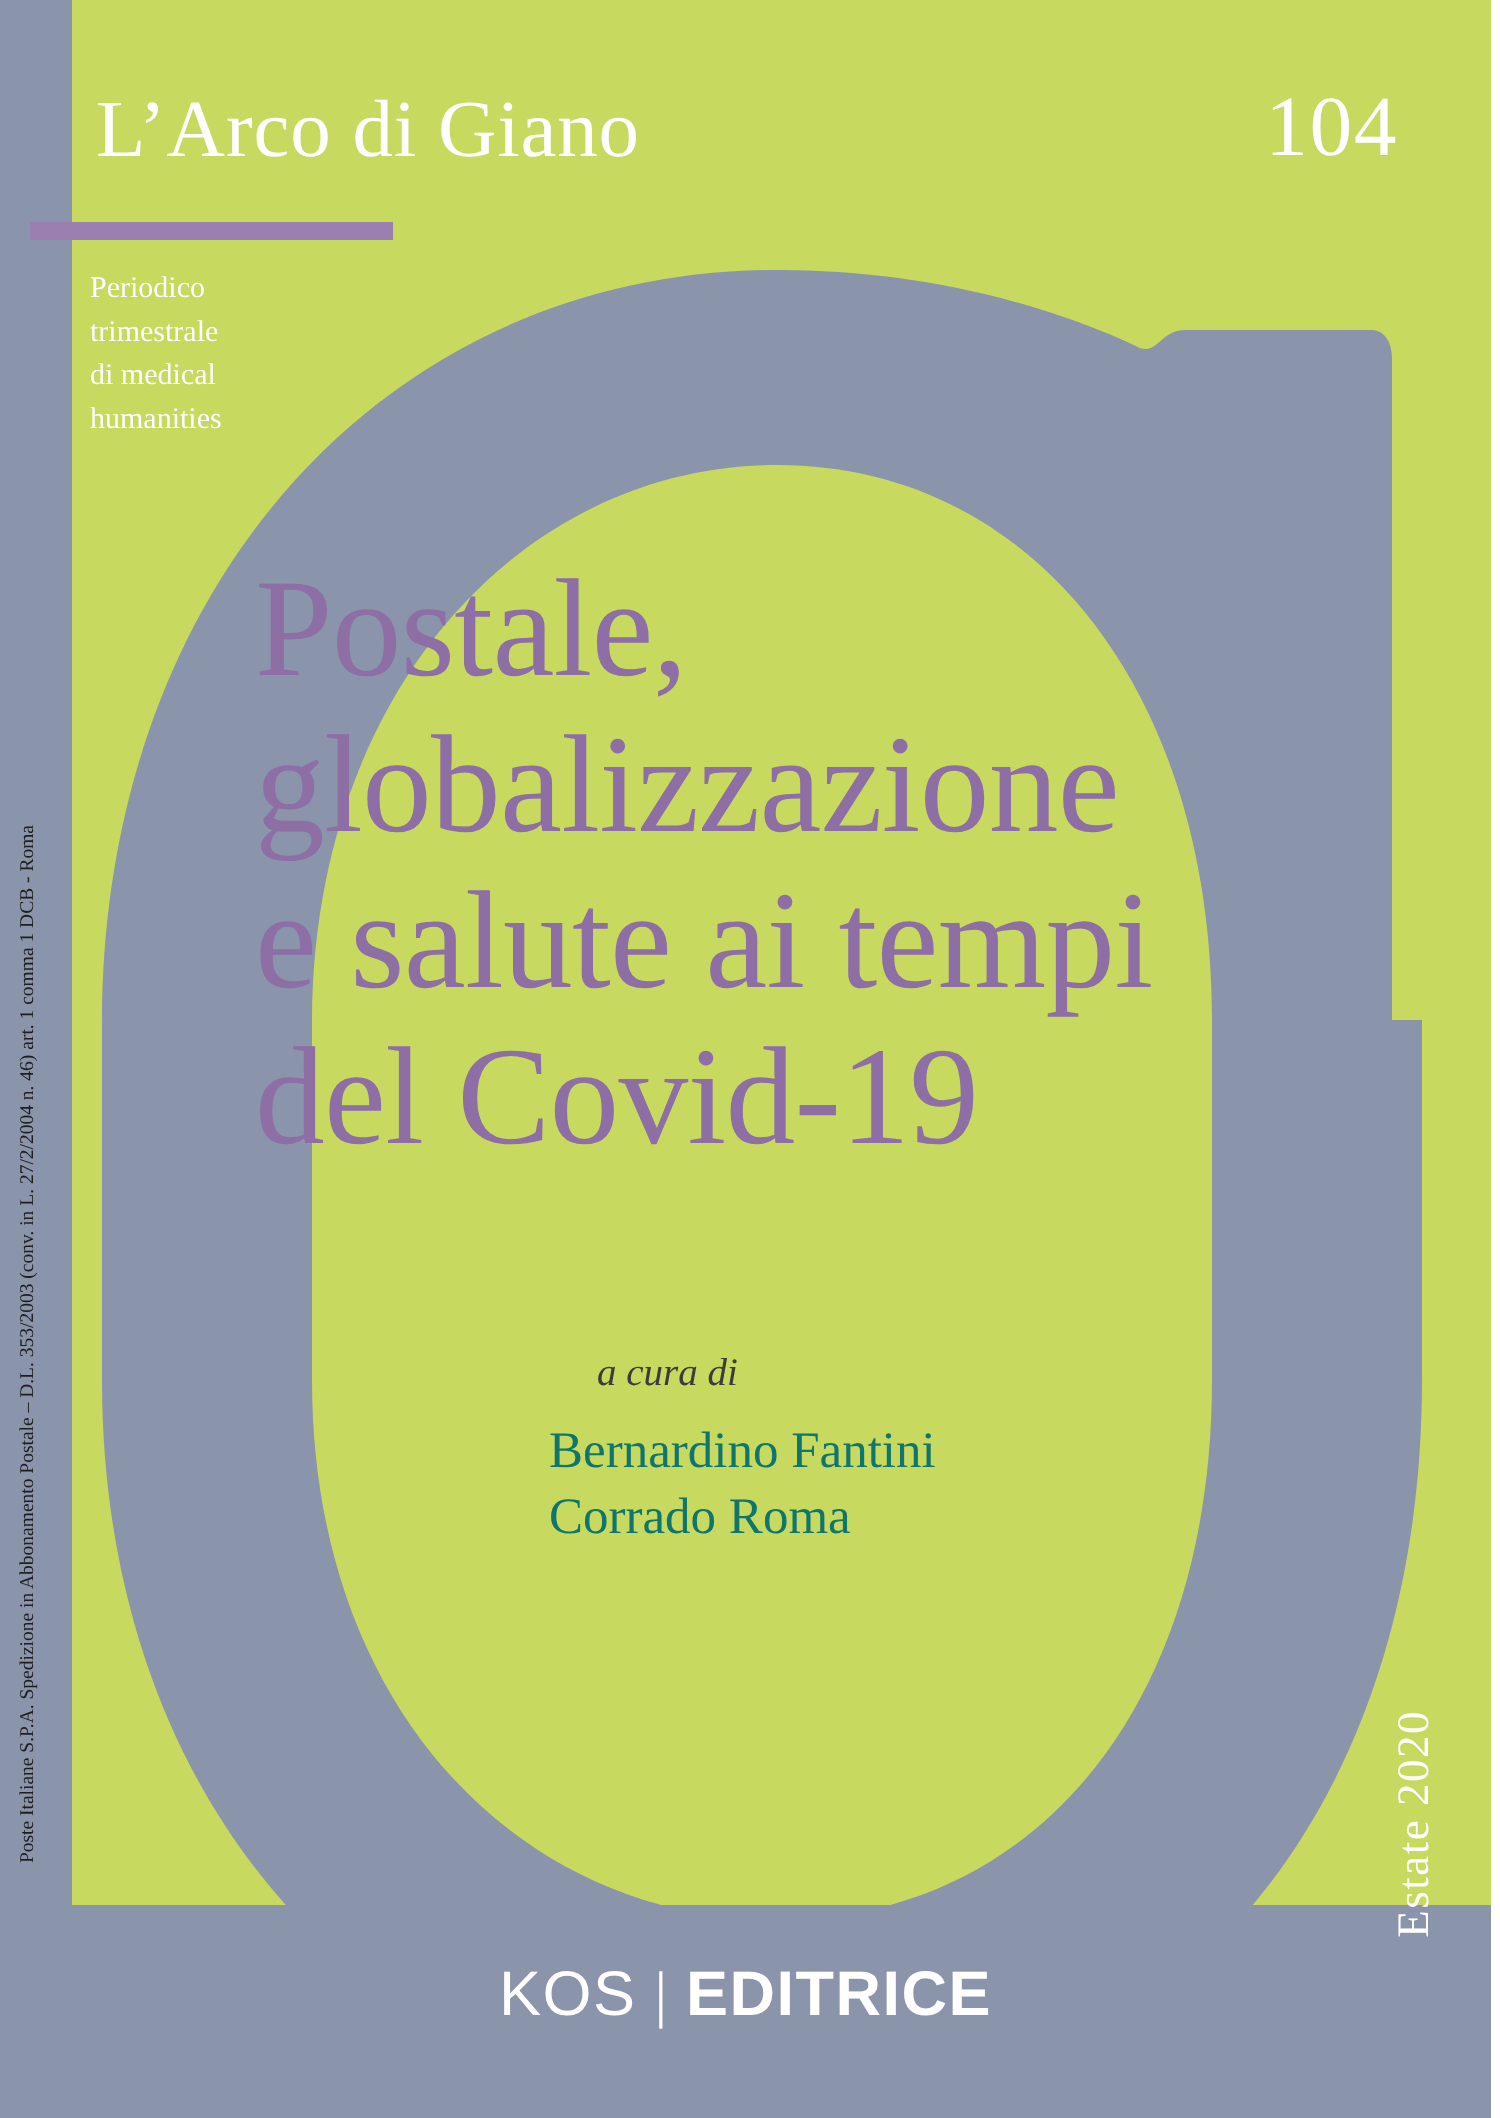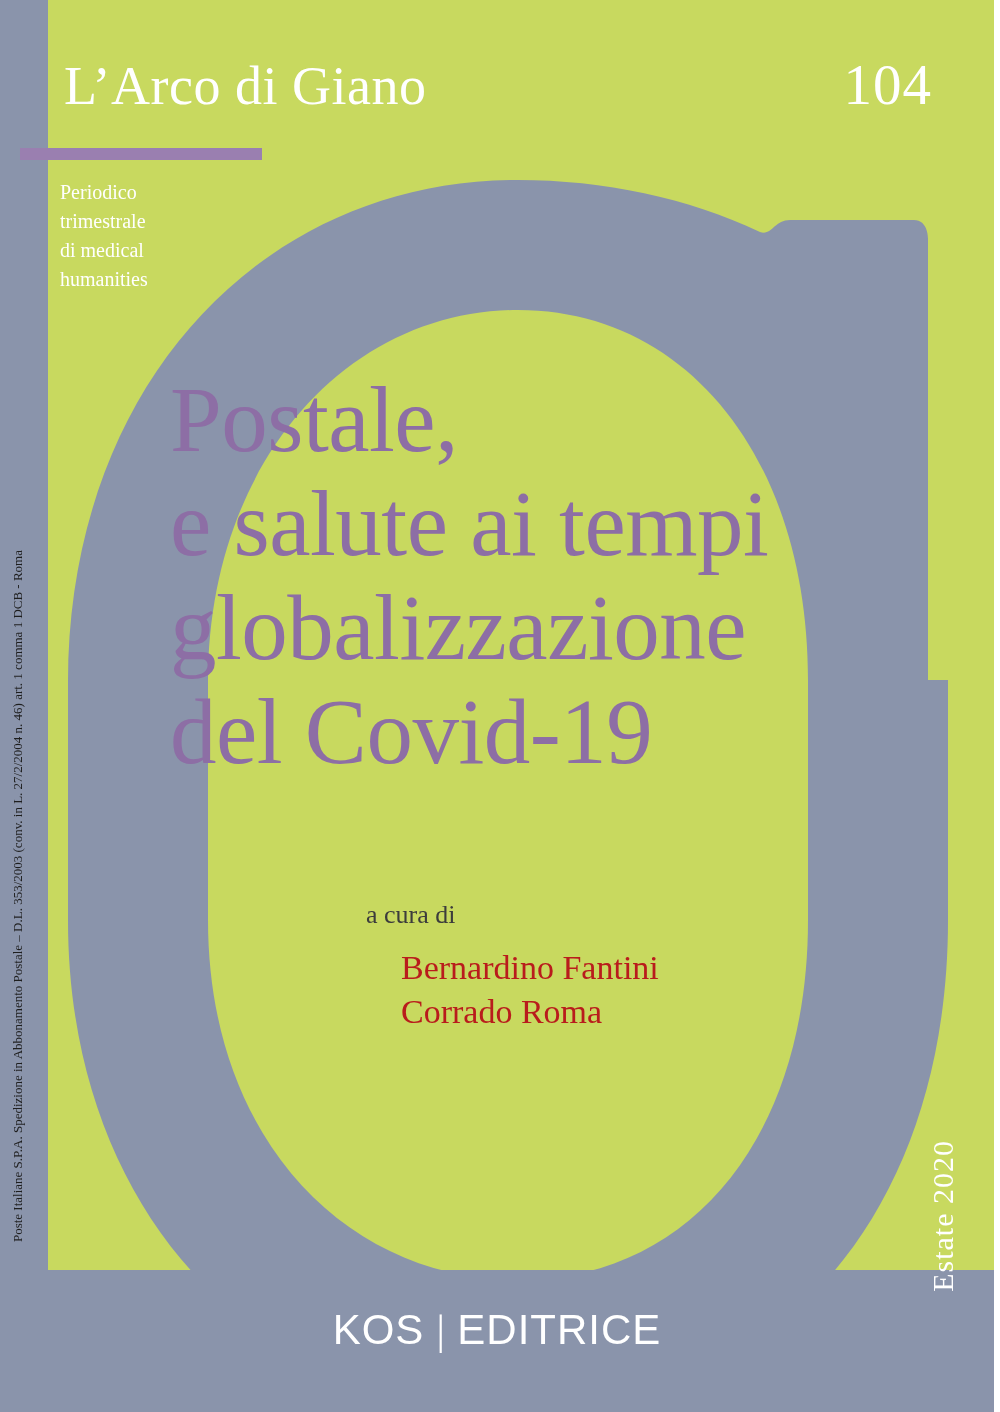--- a/index.html
+++ b/index.html
@@ -105,27 +105,28 @@
 
   
   .editors {
     position: absolute;
     left: 366px;
     top: 900px;
     color: #3c3c3c;
   }
   .editors .acuradi {
     font-size: 26px;
+    font-style: italic;
     margin-bottom: 16px;
+    margin-left: 32px;
   }
   .editors .name {
     font-size: 34px;
     line-height: 1.28;
-    color: #b91c1c;
-    margin-left: 35px;
+    color: #0f766e;
   }
 
   
   .publisher {
     position: absolute;
     left: 0;
     right: 0;
     bottom: 58px;
     text-align: center;
     color: #ffffff;
@@ -138,21 +139,21 @@
     letter-spacing: 1px;
   }
   .publisher .sep {
     display: inline-block;
     margin: 0 12px;
     color: #ffffff;
     font-weight: 300;
   }
   .publisher .editrice {
     font-family: "Liberation Sans", sans-serif;
-    font-weight: normal;
+    font-weight: bold;
     letter-spacing: 1px;
   }
 
   
   .postal-note {
     position: absolute;
     left: 10px;
     bottom: 170px;
     width: 28px;
     color: #1e1e1e;
@@ -199,22 +200,22 @@
   <div class="issue-number">104</div>
   <div class="subtitle">
     <span>Periodico</span><br>
     <span>trimestrale</span><br>
     <span>di medical</span><br>
     <span>humanities</span>
   </div>
 
   <div class="title-block">
     <span class="title-line">Postale,</span>
+    <span class="title-line">globalizzazione</span>
     <span class="title-line">e salute ai tempi</span>
-    <span class="title-line">globalizzazione</span>
     <span class="title-line">del Covid-19</span>
   </div>
 
   <div class="editors">
     <div class="acuradi">a cura di</div>
     <div class="name">Bernardino Fantini</div>
     <div class="name">Corrado Roma</div>
   </div>
 
   <div class="publisher">

